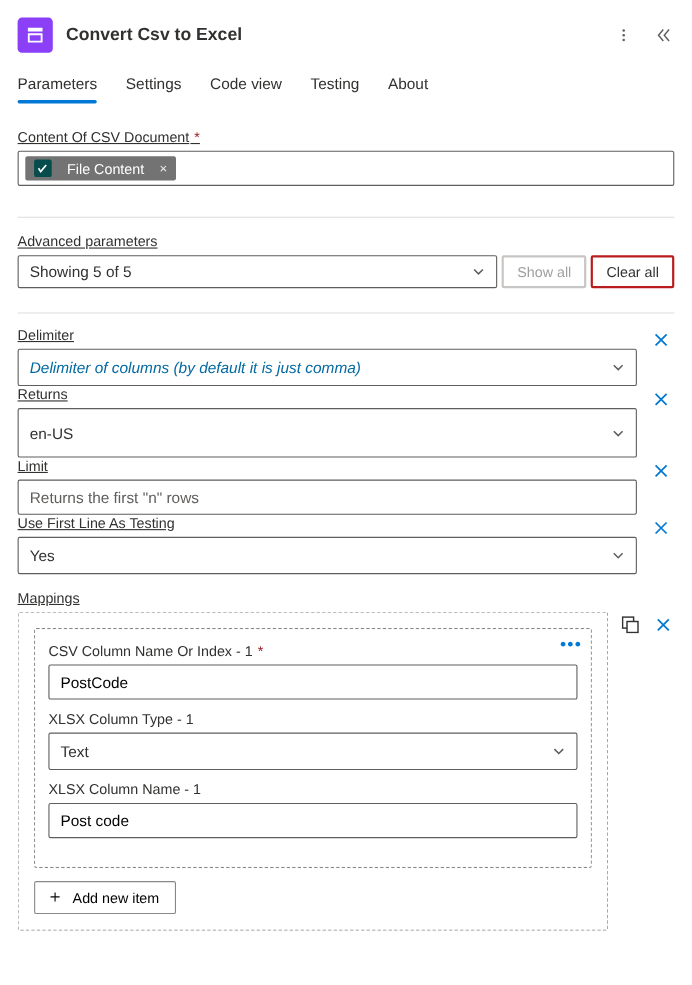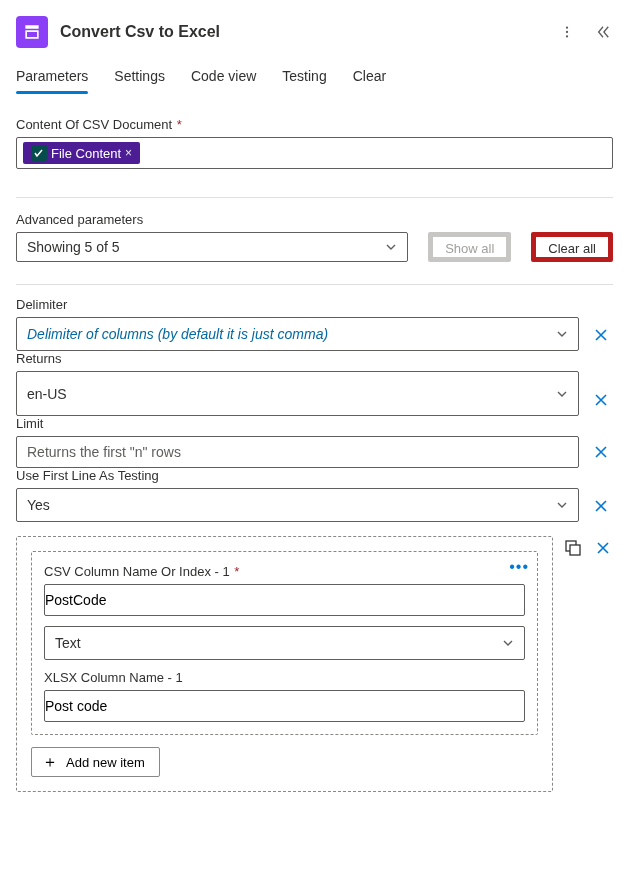--- a/index.html
+++ b/index.html
@@ -51,85 +51,85 @@
     position: absolute;
     left: 0; right: 0; bottom: 0;
     height: 3px;
     background: #0078d4;
     border-radius: 2px;
   }
   .field-label {
     font-size: 13px;
     color: #323130;
     margin-bottom: 5px;
+    text-decoration: underline;
   }
   .req-star { color: #a4262c; margin-left: 1px; }
   .field-box {
     border: 1px solid #605e5c;
     border-radius: 2px;
     padding: 4px 6px;
     min-height: 32px;
     display: flex;
     align-items: center;
   }
   .token {
-    background: #4c1d95;
+    background: #737373;
     color: #fff;
     padding: 3px 8px;
     border-radius: 2px;
     font-size: 13px;
     display: flex;
     align-items: center;
-    gap: 4px;
+    gap: 14px;
   }
   .token-icon {
     width: 16px; height: 16px;
     background: #064c4c;
     border-radius: 2px;
     display: flex; align-items: center; justify-content: center;
     font-size: 10px;
   }
   .token-x { cursor: pointer; font-size: 12px; opacity: .9; }
   .divider { border: none; border-top: 1px solid #e1dfdd; margin: 28px 0 14px 0; }
   .divider2 { border: none; border-top: 1px solid #e1dfdd; margin: 22px 0 12px 0; }
-  .adv-row { display: flex; gap: 20px; align-items: center; }
+  .adv-row { display: flex; gap: 4px; align-items: center; }
   .select-box {
     border: 1px solid #605e5c;
     border-radius: 2px;
     padding: 5px 10px;
     height: 30px;
     display: flex;
     align-items: center;
     justify-content: space-between;
     cursor: pointer;
     background: #fff;
   }
   .chevron {
     width: 12px; height: 12px;
     display: inline-flex; align-items: center; justify-content: center;
   }
   .chevron svg { stroke: #605e5c; }
   .btn-outline {
-    border: 5px solid #b91c1c;
+    border: 2px solid #b91c1c;
     border-radius: 2px;
     padding: 4px 12px;
     height: 30px;
     background: #fff;
     cursor: pointer;
     font-size: 13px;
     color: #323130;
   }
   .btn-outline.disabled {
     color: #a19f9d;
     border-color: #c8c6c4;
     cursor: default;
   }
   .param-row {
     display: flex;
-    align-items: flex-end;
     gap: 10px;
     margin-top: 0;
   }
   .param-main { flex: 1; }
   .remove-x {
     width: 24px; height: 24px;
     display: flex; align-items: center; justify-content: center;
     cursor: pointer;
     color: #0078d4;
     margin-bottom: 4px;
@@ -182,21 +182,21 @@
     cursor: pointer;
     color: #0078d4;
     font-size: 16px;
     letter-spacing: 1px;
   }
   .inner-field { margin-bottom: 10px; }
   .inner-label { font-size: 13px; margin-bottom: 5px; }
   .inner-input {
     border: 1px solid #605e5c;
     border-radius: 2px;
-    padding: 7px 0;
+    padding: 7px 10px;
     width: 100%;
     font-size: 14px;
     font-family: inherit;
   }
   .inner-select {
     border: 1px solid #605e5c;
     border-radius: 2px;
     padding: 7px 10px;
     width: 100%;
     display: flex;
@@ -244,21 +244,21 @@
         </svg>
     </div>
   </div>
 </div>
 
 <div class="tabs">
   <div class="tab active">Parameters</div>
   <div class="tab">Settings</div>
   <div class="tab">Code view</div>
   <div class="tab">Testing</div>
-  <div class="tab">Clear</div>
+  <div class="tab">About</div>
 </div>
 
 <div class="field-label">
   <span>Content Of CSV Document</span><span class="req-star"> *</span>
 </div>
 <div class="field-box">
   <div class="token">
     <span class="token-icon">
       <svg width="10" height="10" viewBox="0 0 10 10">
           <path d="M1 5l2 3 5-6" stroke="#fff" stroke-width="1.5" fill="none"></path>
@@ -350,42 +350,44 @@
     </div>
   </div>
   <div class="remove-x">
     <svg width="16" height="16" viewBox="0 0 16 16" fill="none">
         <path d="M3 3l10 10M13 3L3 13"></path>
       </svg>
   </div>
 </div>
 
 <div style="margin-top:14px">
+  <div class="field-label">Mappings</div>
   <div class="mappings-header-row">
     <div class="mappings-main">
       <div class="mappings-box">
         <div class="inner-item">
           <div class="item-menu">•••</div>
           <div class="inner-field">
             <div class="inner-label">
               <span>CSV Column Name Or Index - 1</span><span class="req-star"> *</span>
             </div>
             <input class="inner-input" value="PostCode" style="">
           </div>
           <div class="inner-field">
+            <div class="inner-label">XLSX Column Type - 1</div>
             <div class="inner-select">
               <span>Text</span>
               <span class="chevron">
                 <svg width="12" height="12" viewBox="0 0 12 12" fill="none">
                     <path d="M2 4l4 4 4-4" stroke-width="1.4"></path>
                   </svg>
               </span>
             </div>
           </div>
-          <div class="inner-field" style="margin-bottom:0">
+          <div class="inner-field" style="margin-bottom:14px">
             <div class="inner-label">XLSX Column Name - 1</div>
             <input class="inner-input" value="Post code" style="">
           </div>
         </div>
         <button class="add-btn">
           <span class="plus">＋</span>
           <span>Add new item</span>
         </button>
       </div>
     </div>

